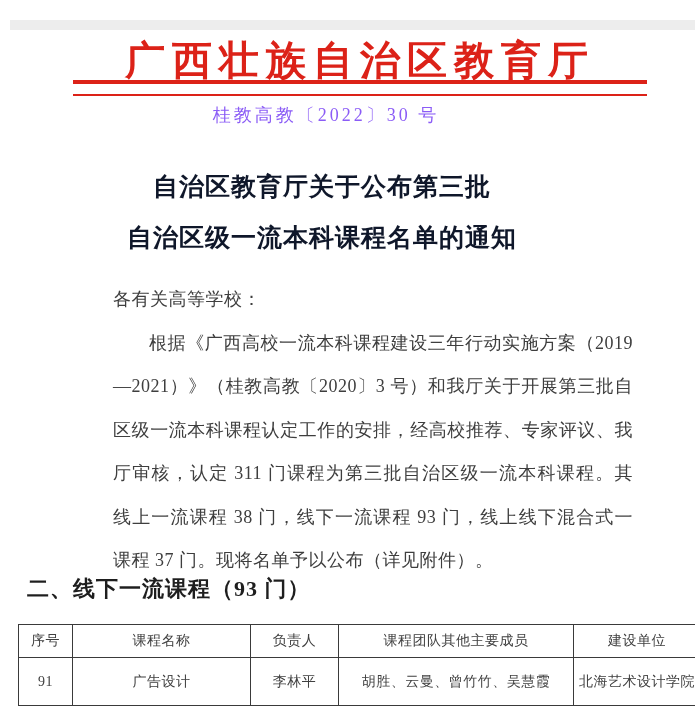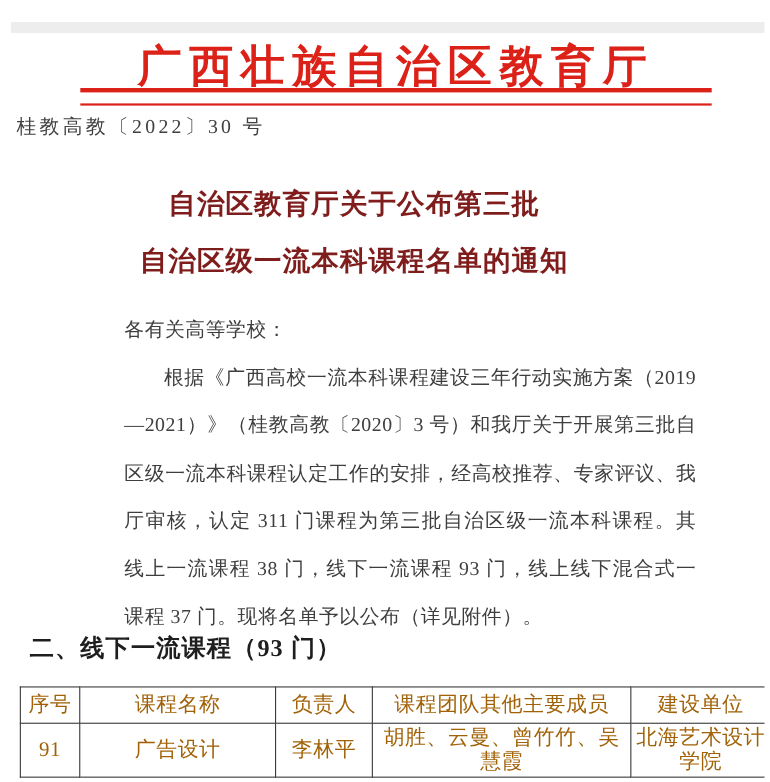--- a/index.html
+++ b/index.html
@@ -18,48 +18,48 @@
     position:absolute; left:0; top:18px; width:700px;
     text-align:center; color:var(--accent);
     font-size:40px; font-weight:bold; letter-spacing:7px; white-space:nowrap;
   }
   .red-rule {
     position:absolute; left:63px; top:70px; width:574px; height:9px;
     border-top:4px solid var(--accent); border-bottom:2px solid var(--accent);
   }
   .doc-number {
     position:absolute; left:0; top:88px; width:632px;
-    text-align:left; font-size:18px; color:#404040; letter-spacing:3px; white-space:nowrap;
+    text-align:center; font-size:18px; color:#8b5cf6; letter-spacing:3px; white-space:nowrap;
   }
 
   
   .doc-title {
     position:absolute; left:0; top:146px; width:624px;
-    text-align:center; font-weight:bold; color:#7f1d1d;
+    text-align:center; font-weight:bold; color:#0f172a;
     font-size:25px; line-height:41px; letter-spacing:1px;
   }
 
   
   .body-block {
     position:absolute; left:93px; top:258px; width:540px;
     font-size:18px; color:var(--body-ink); letter-spacing:0.5px;
   }
   .body-line { height:43.5px; line-height:43.5px; white-space:nowrap; }
   .jline { text-align:justify; text-align-last:justify; white-space:normal; overflow:hidden; }
   .indent { text-indent:2em; }
 
   
   .section-heading {
     position:absolute; left:12px; top:559px; width:680px;
     font-size:22px; font-weight:bold; color:#1e1e1e; letter-spacing:1px; white-space:nowrap;
   }
   .course-table {
     position:absolute; left:8px; top:614px; width:682px;
     border-collapse:collapse; table-layout:fixed;
-    font-size:19px; color:#a16207;
+    font-size:14px; color:#404040;
   }
   .course-table th, .course-table td {
     border:1.6px solid var(--line); text-align:center; vertical-align:middle;
     font-weight:normal; padding:2px 4px; line-height:22px; letter-spacing:0.5px;
   }
   .course-table thead th { height:33px; }
   .course-table tbody td { height:48px; }
 </style>
 </head>
 <body>

